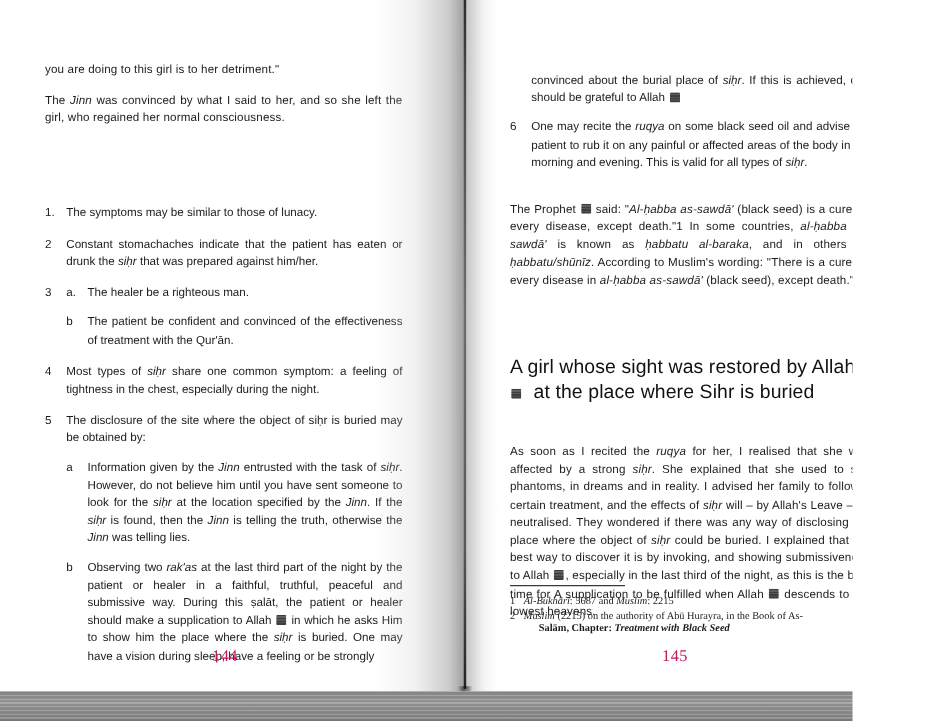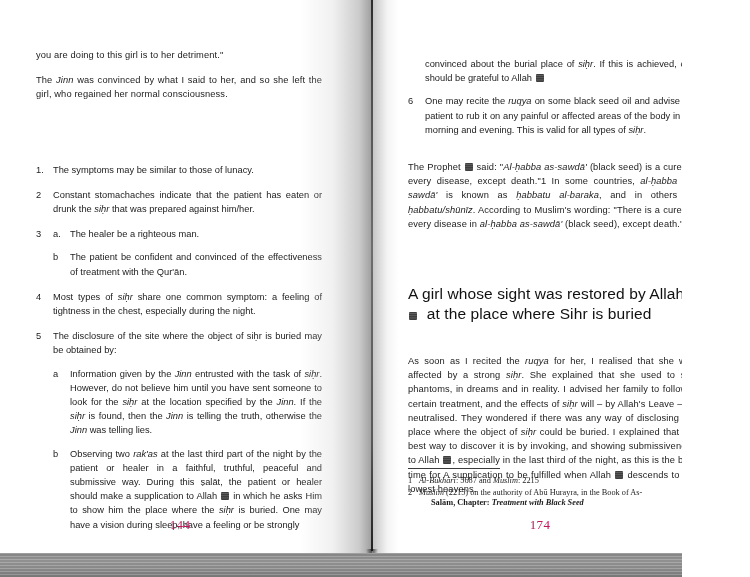--- a/index.html
+++ b/index.html
@@ -346,21 +346,21 @@
     </div>
 
     <div class="fn">
       <span class="fnum">2</span>
       <span><i>Muslim</i> (2215) on the authority of Abū Hurayra, in the Book of As-<span class="cont">Salām, Chapter: <i>Treatment with Black Seed</i></span></span>
     </div>
   </div>
 
   <div class="speck">r.</div>
 
-  <div class="folio right-folio">174</div>
+  <div class="folio right-folio">145</div>
 
   <div class="gutter-shade-left"></div>
   <div class="gutter-shade-right"></div>
   <div class="spine"></div>
   <div class="bottom-notch"></div>
   <div class="book-bottom"></div>
   <div class="edge-mark"></div>
 
 </div>
 

